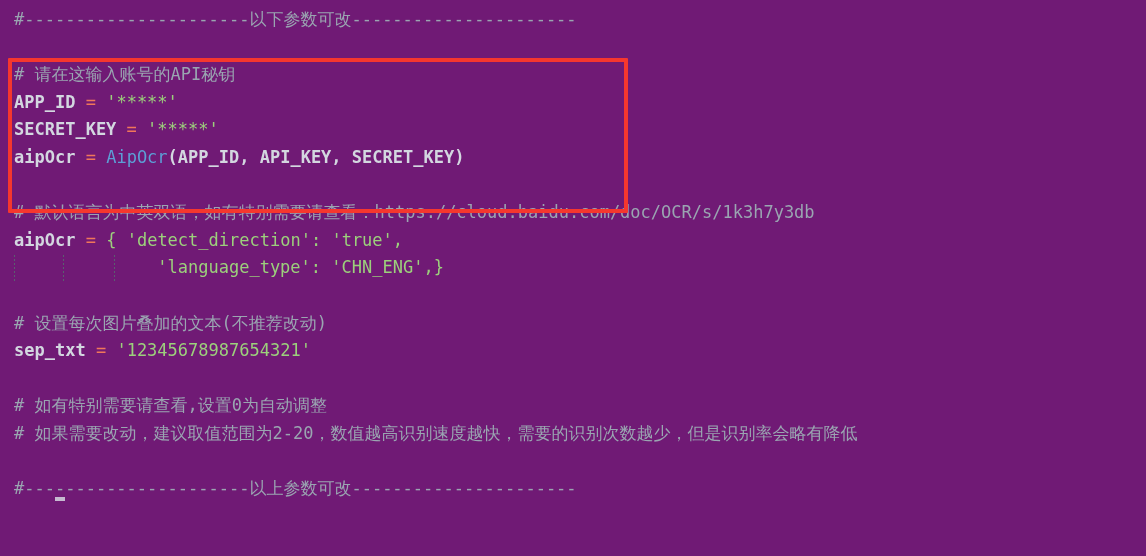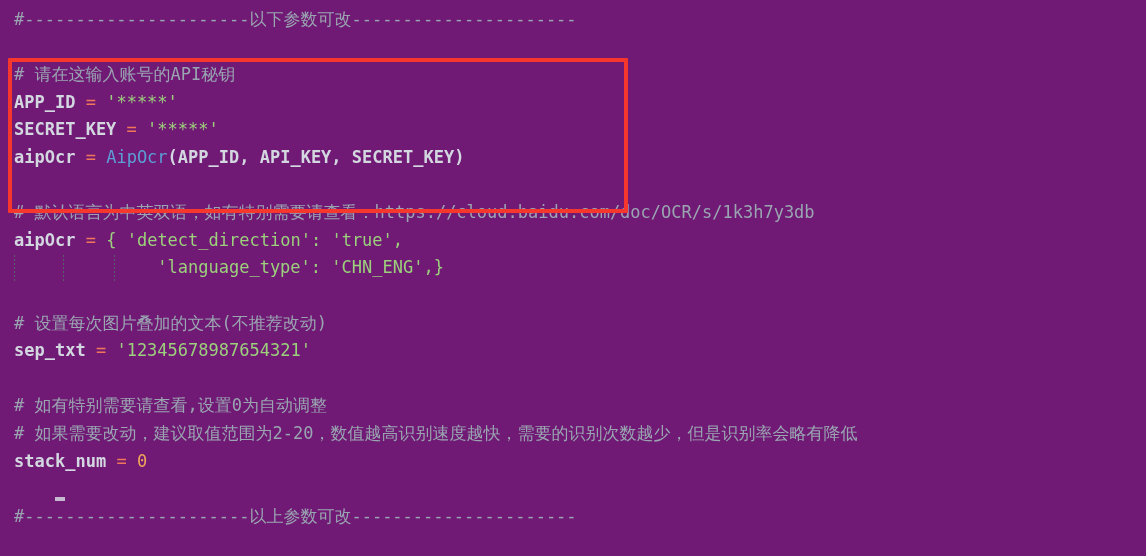--- a/index.html
+++ b/index.html
@@ -122,21 +122,20 @@
   <div class="code-line"><span class="tok-comment"># 设置每次图片叠加的文本(不推荐改动)</span></div>
 
   <div class="code-line"><span class="tok-name">sep_txt</span><span class="tok-punc"> </span><span class="tok-op">=</span><span class="tok-punc"> </span><span class="tok-str">'12345678987654321'</span></div>
 
   <div class="code-line blank">&nbsp;</div>
 
   <div class="code-line"><span class="tok-comment"># 如有特别需要请查看,设置0为自动调整</span></div>
 
   <div class="code-line"><span class="tok-comment"># 如果需要改动，建议取值范围为2-20，数值越高识别速度越快，需要的识别次数越少，但是识别率会略有降低</span></div>
 
-  <div class="code-line"><span class="tok-name">stack_num</span><span class="tok-punc"> </span><span class="tok-op">=</span><span class="tok-punc"> </span><span class="tok-num">0</span></div>
 
   <div class="code-line blank">&nbsp;</div>
 
   <div class="code-line"><span class="tok-comment">#</span><span class="tok-comment">----------------------</span><span class="tok-comment">以上参数可改</span><span class="tok-comment">----------------------</span></div>
 
   <div id="red-box"></div>
 
   <div id="caret-mark"></div>
 
 </div>

